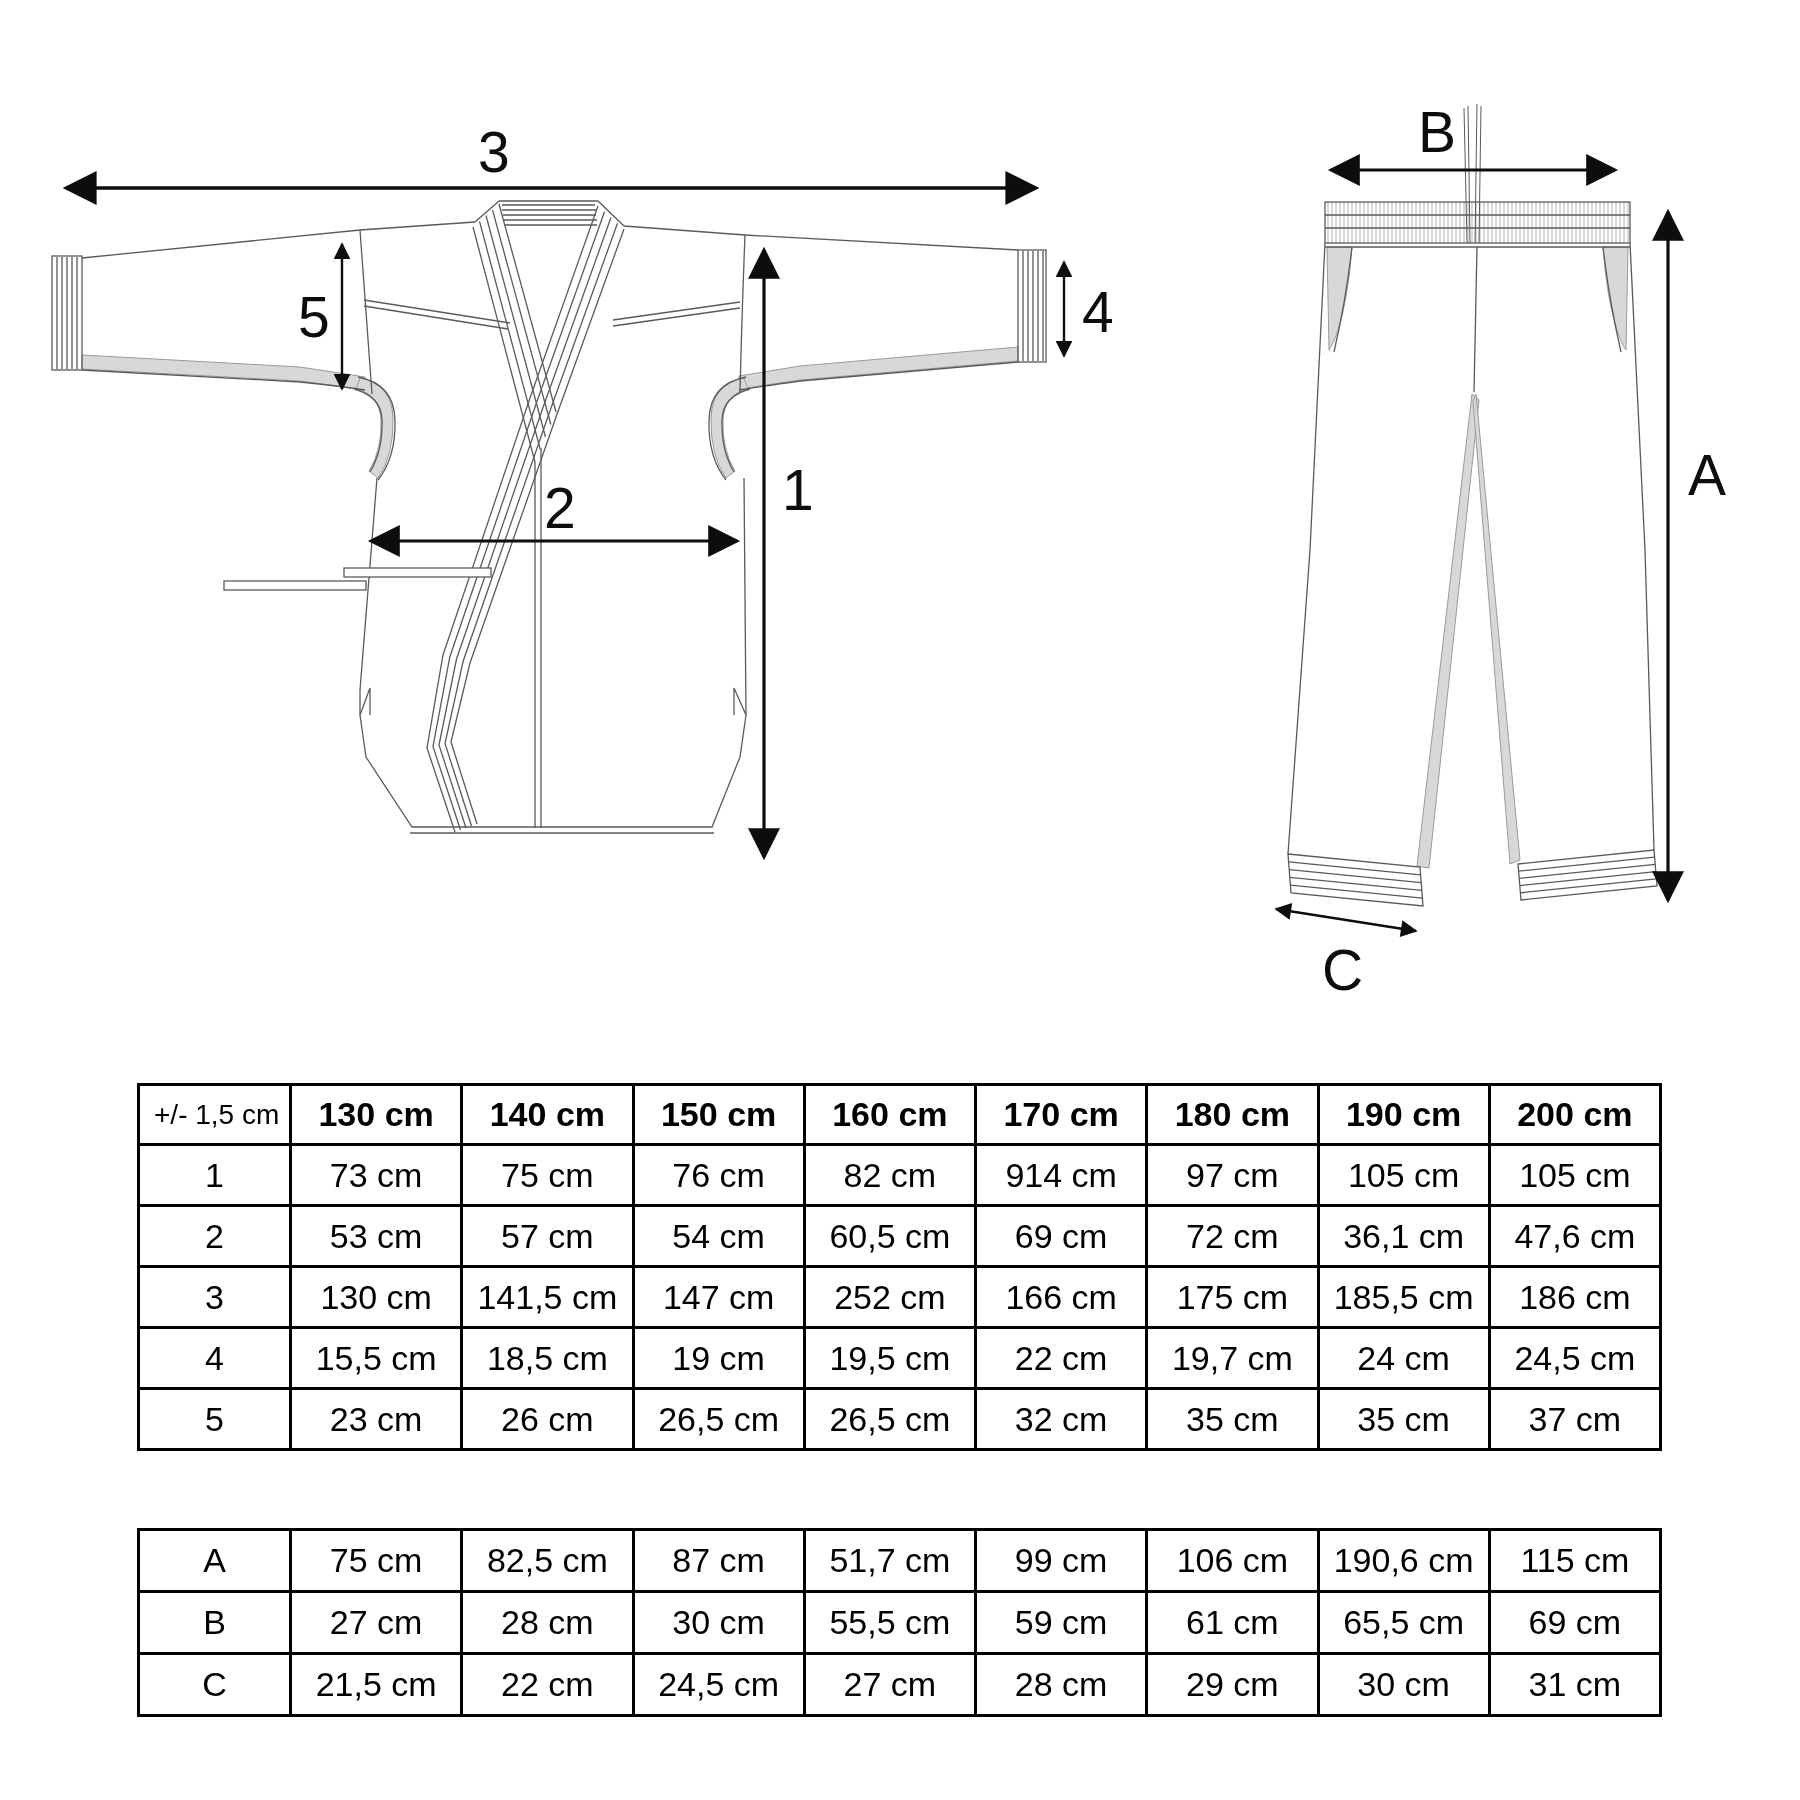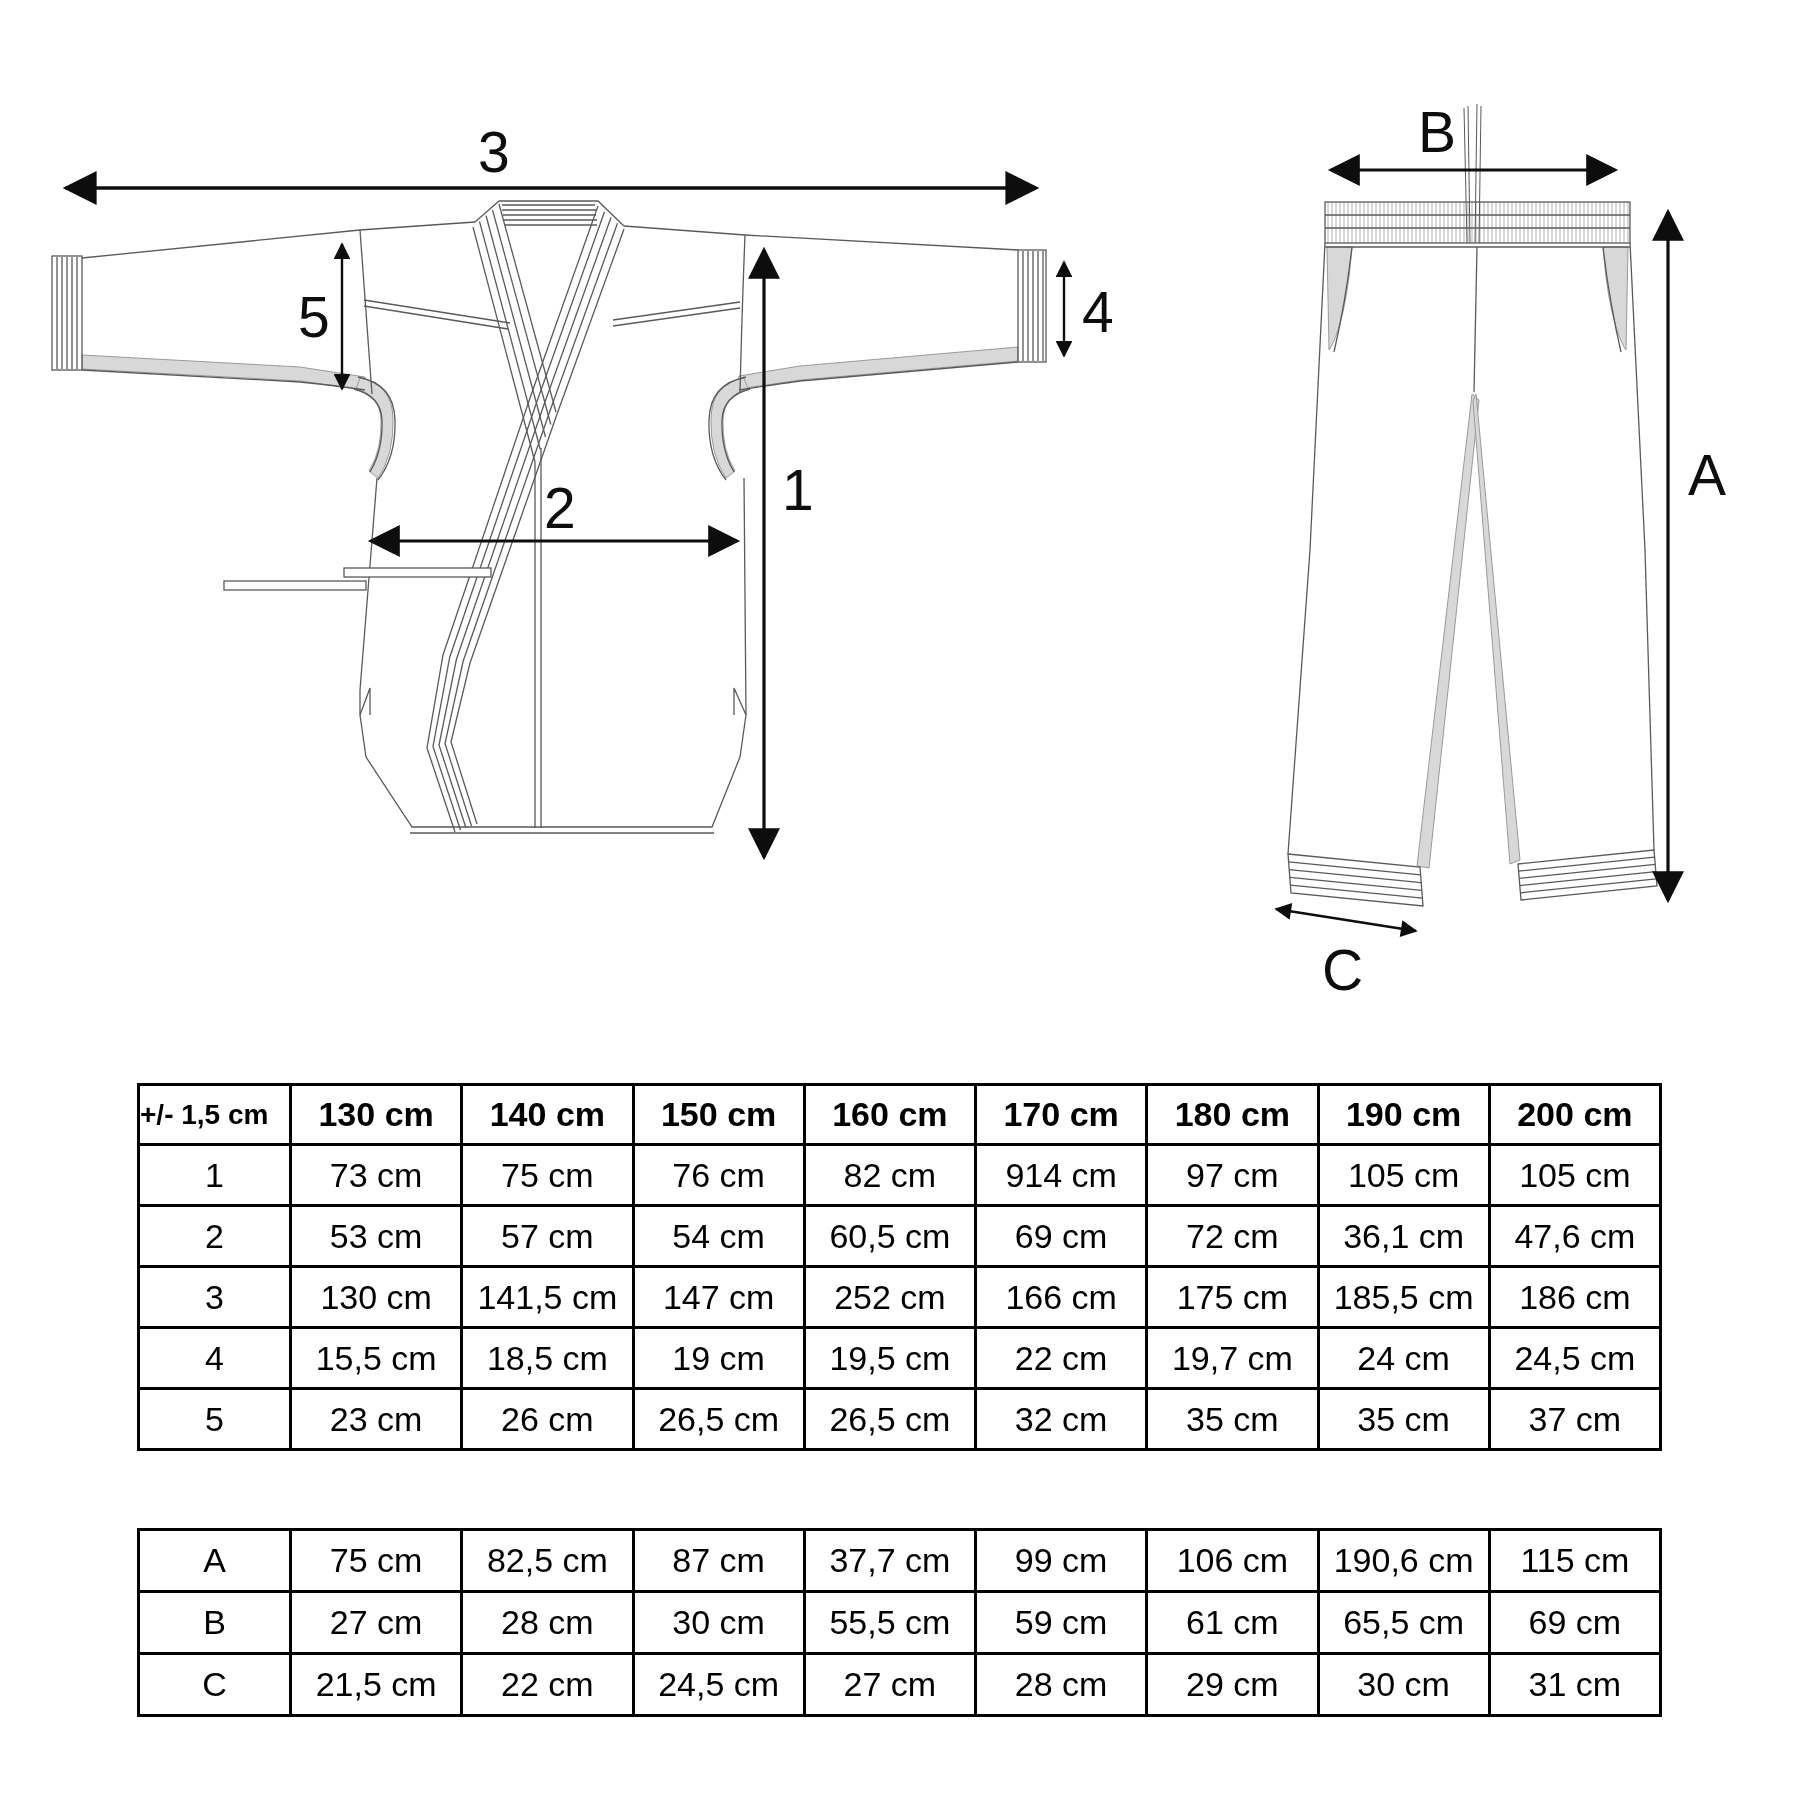--- a/index.html
+++ b/index.html
@@ -7,21 +7,21 @@
          font-family:"Liberation Sans", sans-serif;color:#000;}
   svg{position:absolute;display:block;}
   svg text{font-family:"Liberation Sans", sans-serif;fill:#0d0d0d;}
   .dimlabel{font-size:57px;}
   
   table.size-table{position:absolute;border-collapse:collapse;table-layout:fixed;background:#fff;}
   table.size-table td, table.size-table th{
       border:3px solid #000;text-align:center;vertical-align:middle;
       font-size:34px;font-weight:normal;padding:0;overflow:hidden;white-space:nowrap;}
   table.size-table th.size{font-weight:bold;}
-  table.size-table th.tol{font-size:28px;text-align:left;padding-left:0;font-weight:bold;}
+  table.size-table th.tol{font-size:28px;text-align:left;padding-left:14px;font-weight:normal;}
   #table1{left:137px;top:1083px;width:1522px;}
   #table1 th{height:57px;}
   #table1 td{height:58px;}
   #table2{left:137px;top:1528px;width:1522px;}
   #table2 td{height:59px;}
 </style>
 </head>
 <body>
 
 <div id="stage">
@@ -253,21 +253,21 @@
         <col style="width:152px">
         <col span="8" style="width:171.25px">
       </colgroup>
     <thead></thead>
     <tbody>
         <tr>
           <td>A</td>
           <td>75 cm</td>
           <td>82,5 cm</td>
           <td>87 cm</td>
-          <td>37,7 cm</td>
+          <td>51,7 cm</td>
           <td>99 cm</td>
           <td>106 cm</td>
           <td>190,6 cm</td>
           <td>115 cm</td>
         </tr>
         <tr>
           <td>B</td>
           <td>27 cm</td>
           <td>28 cm</td>
           <td>30 cm</td>

